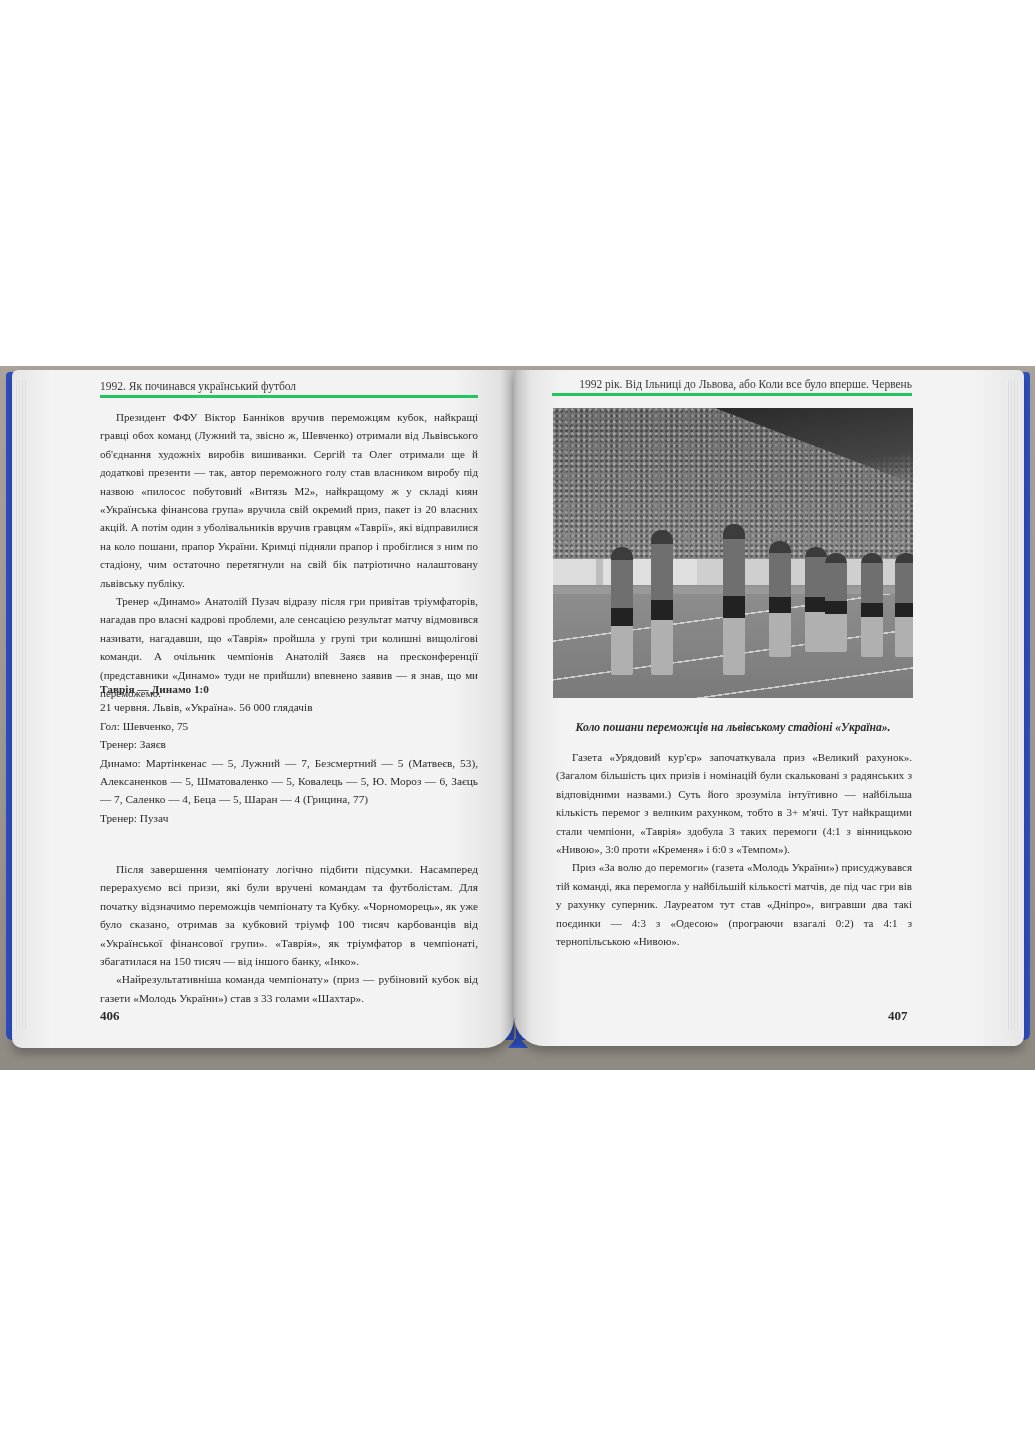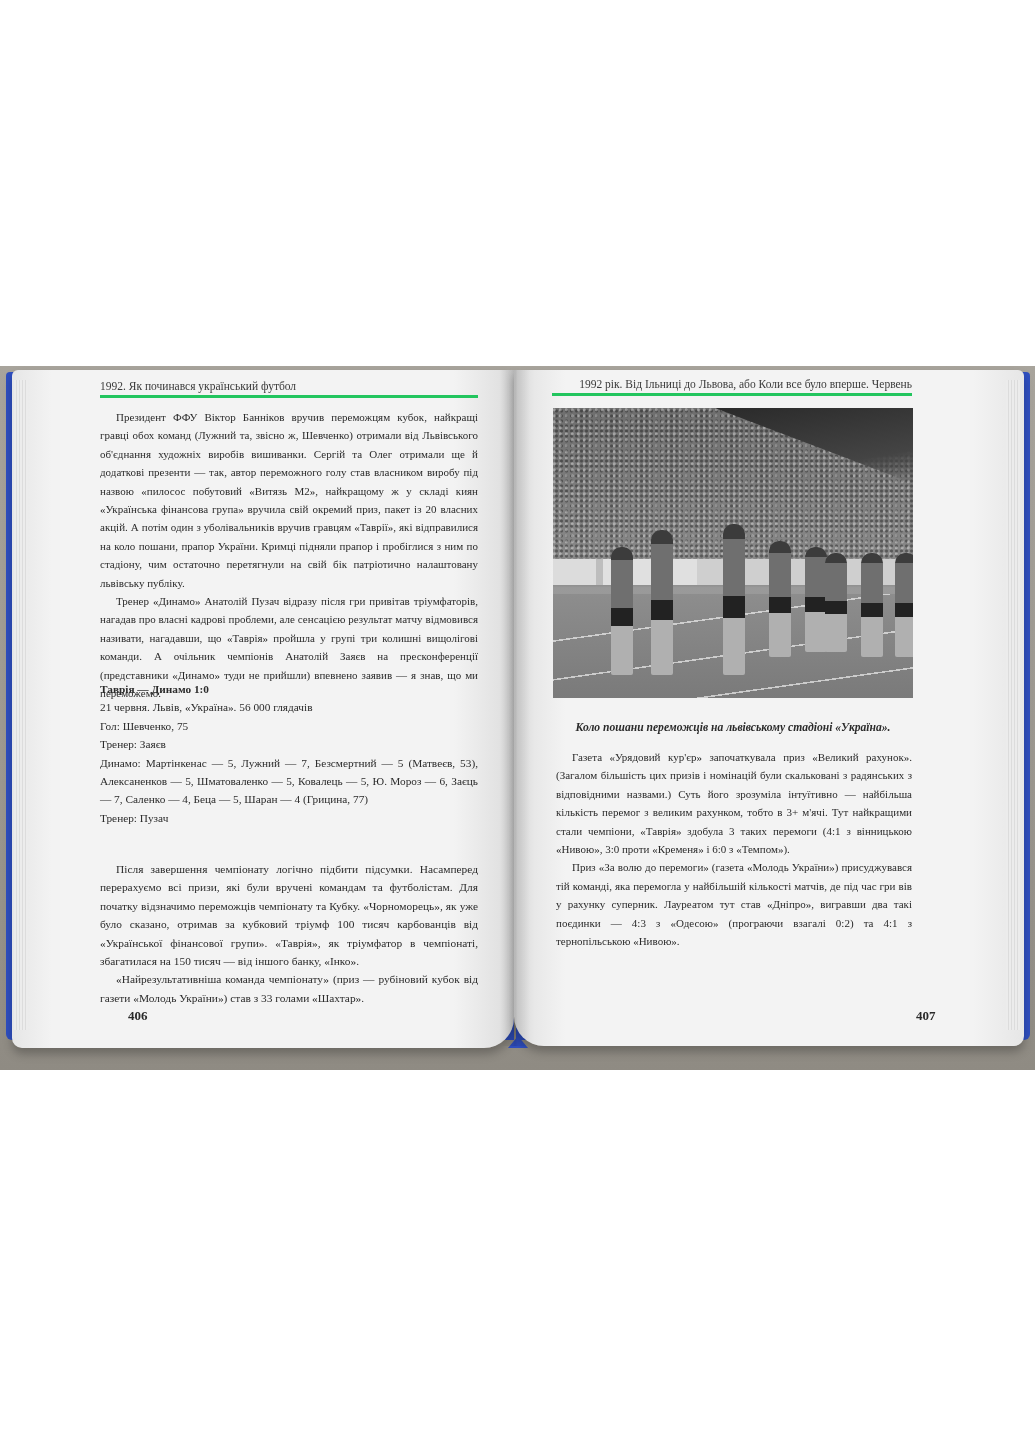--- a/index.html
+++ b/index.html
@@ -56,21 +56,21 @@
     .text-block.right { left: 556px; top: 748px; width: 356px; }
     .text-block p { text-indent: 16px; }
 
     .match { position: absolute; left: 100px; top: 680px; width: 378px; font-size: 11.3px; line-height: 18.4px; color: #2b2b2b; }
     .match .title { font-weight: bold; }
     .match .line { text-align: justify; }
 
     .after { position: absolute; left: 100px; top: 860px; width: 378px; font-size: 11.4px; line-height: 18.4px; text-align: justify; color: #2b2b2b; }
     .after p { text-indent: 16px; }
 
-    .page-number { position: absolute; font-size: 13px; font-weight: bold; color: #2a2a2a; margin-left: 28px; }
+    .page-number { position: absolute; font-size: 13px; font-weight: bold; color: #2a2a2a; }
     .page-number.left { left: 100px; top: 1008px; }
     .page-number.right { left: 888px; top: 1008px; }
 
     .photo {
       position: absolute; left: 553px; top: 408px; width: 360px; height: 290px; overflow: hidden;
       background: linear-gradient(180deg, #5a5a5a 0%, #7a7a7a 12%, #8c8c8c 40%, #6c6c6c 58%, #9a9a9a 62%, #8a8a8a 100%);
     }
     .photo .crowd {
       position: absolute; left: 0; top: 0; width: 100%; height: 56%;
       background:

